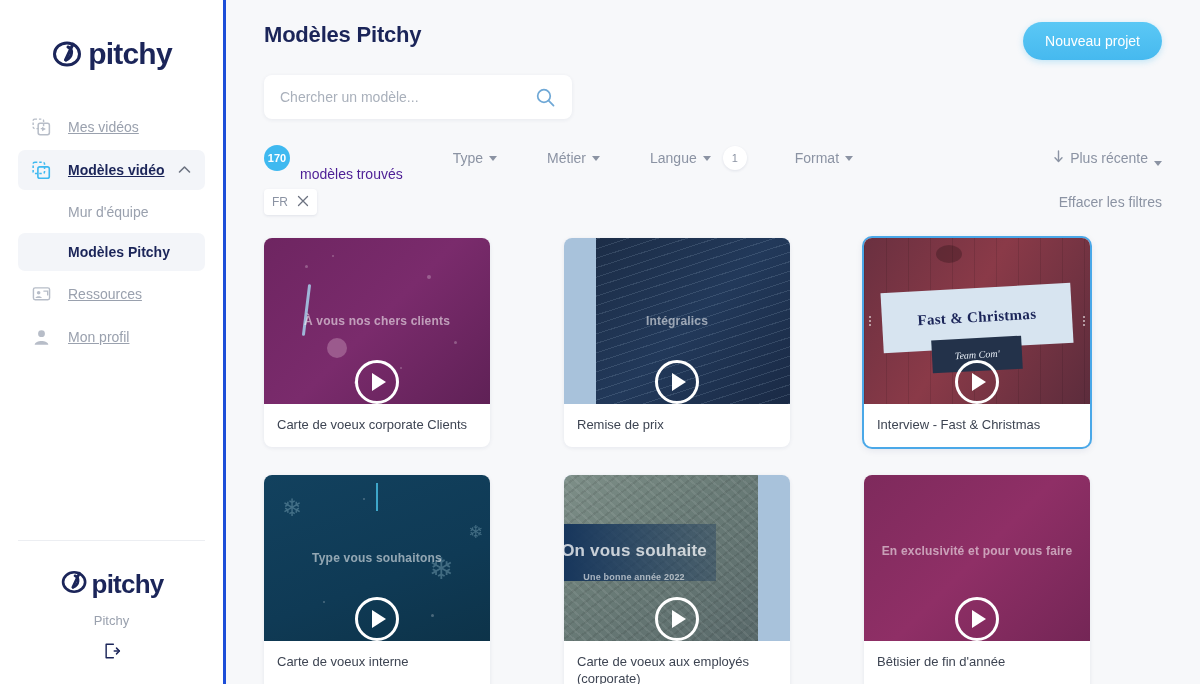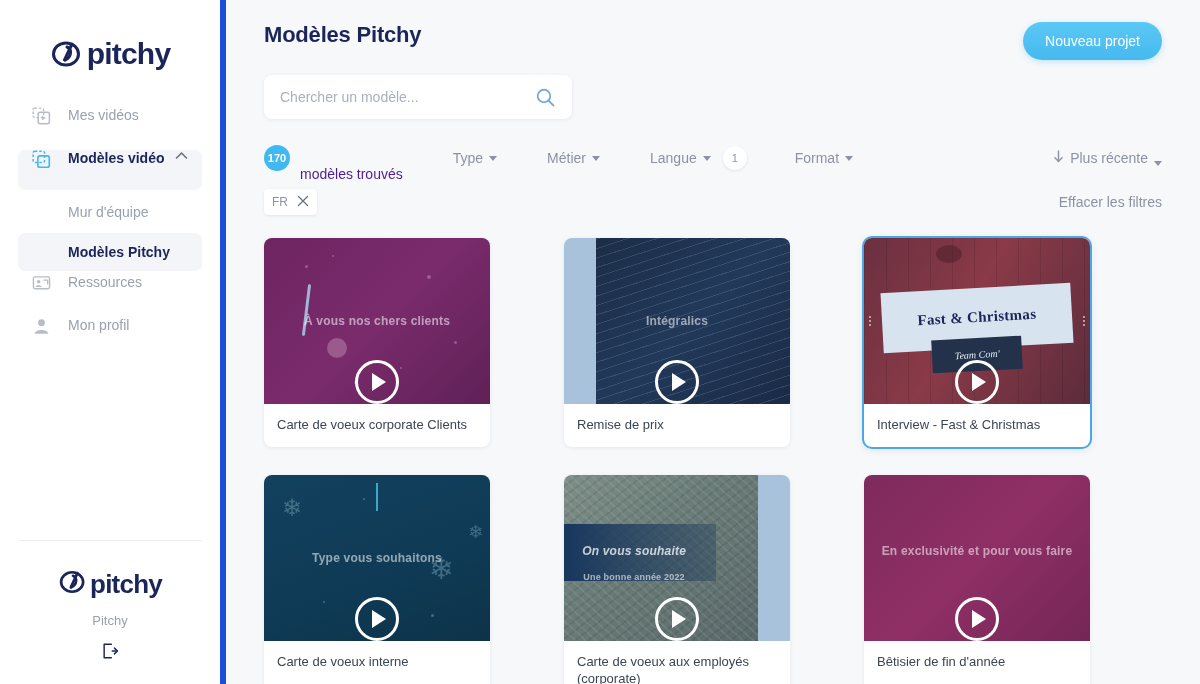--- a/index.html
+++ b/index.html
@@ -9,41 +9,41 @@
     font-family: "Liberation Sans", sans-serif;
     background: #ffffff;
     -webkit-font-smoothing: antialiased;
   }
   .app { display: flex; width: 1200px; height: 684px; }
 
   
   .sidebar {
     width: 226px; min-width: 226px; height: 684px;
     background: #ffffff;
-    border-right: 6px solid #1d4ed8;
+    border-right: 3px solid #1d4ed8;
     position: relative;
     display: flex; flex-direction: column;
   }
   .brand-top {
     padding: 22px 0 0 0;
     display: flex; justify-content: center; align-items: center;
     height: 86px;
   }
   .logo { display: flex; align-items: center; gap: 3px; }
   .logo svg { display: block; }
   .logo-word {
     font-size: 30px; font-weight: 700; color: #1b2559;
     letter-spacing: -0.8px; line-height: 1;
   }
   .nav { margin-top: 18px; }
   .nav-item {
-    display: flex; align-items: flex-start;
+    display: flex; align-items: center;
     height: 40px; margin: 3px 18px; padding: 0 14px;
     border-radius: 7px; cursor: pointer;
-    color: #9aa1ae; font-size: 14px;
+    color: #9aa1ae; font-size: 14px; text-decoration: underline;
   }
   .nav-item .ico { width: 24px; display:flex; align-items:center; }
   .nav-item .lbl { margin-left: 12px; flex: 1; white-space: nowrap; }
   .nav-item.active { background: #f3f5f9; color: #1b2559; font-weight: 700; }
   .nav-item .chev { color: #8b93a3; font-size: 11px; }
   .sub-item {
     display: flex; align-items: center;
     height: 38px; margin: 2px 18px; padding: 0 14px 0 50px;
     border-radius: 7px; cursor: pointer;
     font-size: 14px; color: #9aa1ae;
@@ -493,21 +493,21 @@
       </div>
 
       <div class="card">
         <div class="thumb bg-lightblue">
           <div class="thumb-inner">
             <div style="position:absolute;left:0;right:14%;top:0;bottom:0;" class="bg-pine">
               <div class="pine-tex"></div>
               <div class="band-blue"></div>
             </div>
           </div>
-          <div class="thumb-text" style="font-size:12px;color:rgba(255,255,255,.75);top:46%;left:-12%;right:26%;font-style:italic;">On vous souhaite</div>
+          <div class="thumb-text" style="font-size:17px;color:rgba(255,255,255,.75);top:46%;left:-12%;right:26%;">On vous souhaite</div>
           <div class="thumb-text" style="font-size:9px;color:rgba(255,255,255,.6);top:62%;left:-12%;right:26%;">Une bonne année 2022</div>
           <div class="play"></div>
         </div>
         <div class="card-title title-2line">Carte de voeux aux employés (corporate)</div>
       </div>
 
       <div class="card">
         <div class="thumb bg-magenta">
           <div class="thumb-inner"></div>
           <div class="thumb-text" style="top:46%;">En exclusivité et pour vous faire</div>

